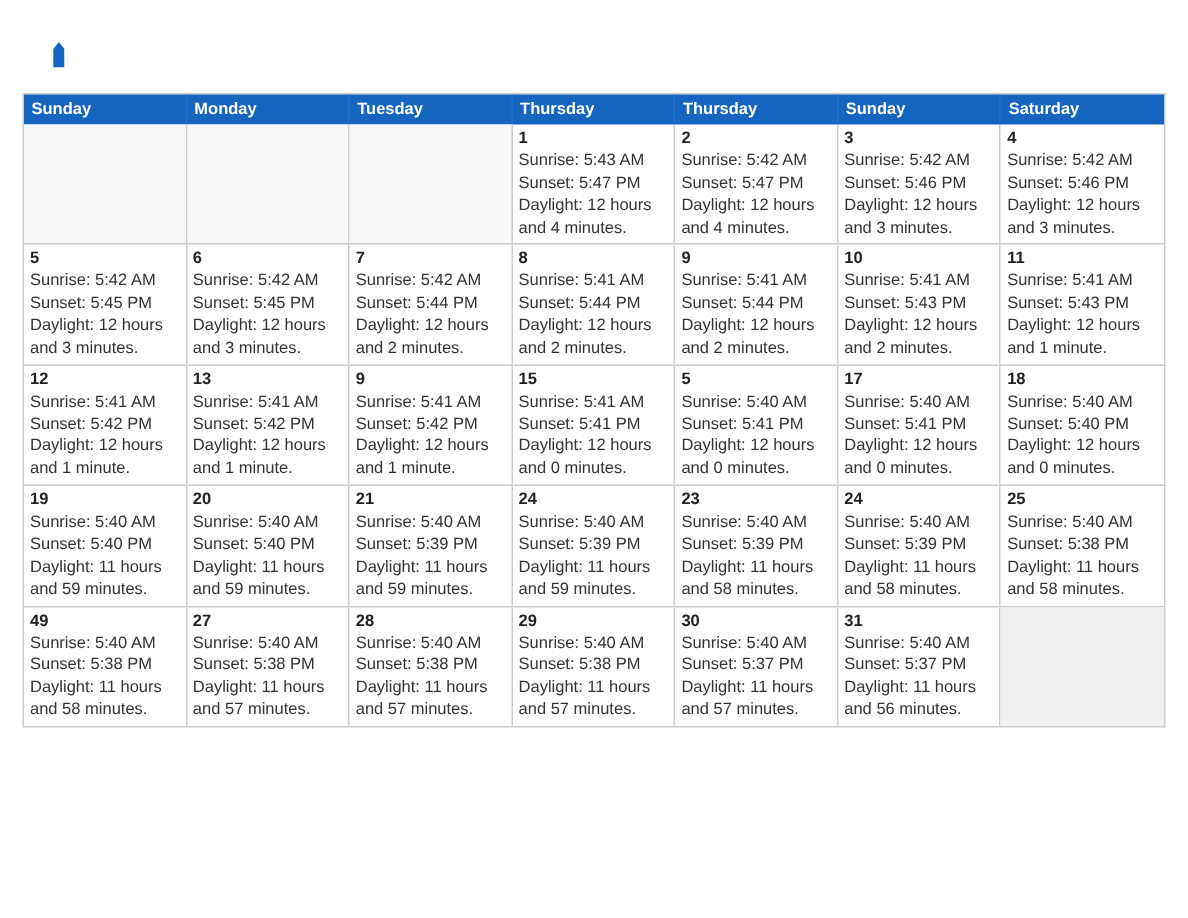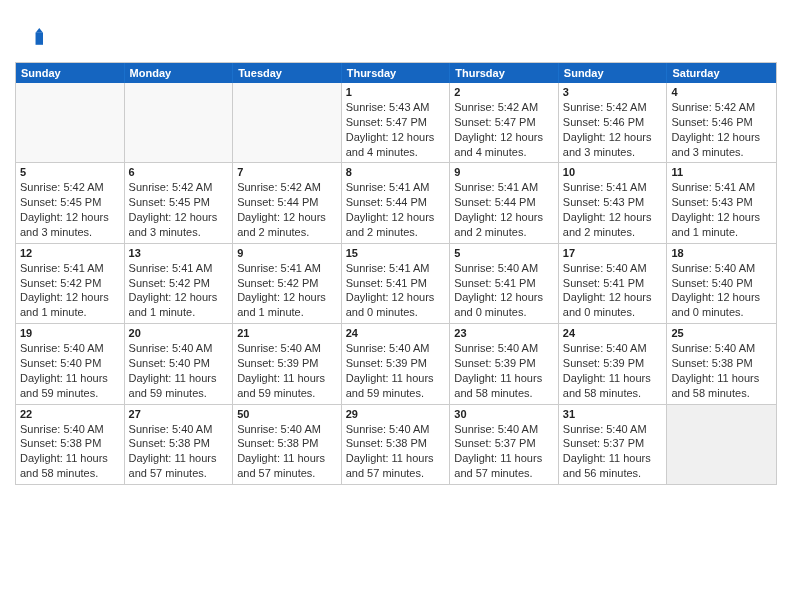--- a/index.html
+++ b/index.html
@@ -323,35 +323,35 @@
           <div class="cal-cell">
             <div class="day-num">25</div>
             <div class="cell-text" style="white-space: pre-line;">Sunrise: 5:40 AM
 Sunset: 5:38 PM
 Daylight: 11 hours
 and 58 minutes.</div>
           </div>
         </div>
         <div class="cal-row">
           <div class="cal-cell">
-            <div class="day-num">22</div>
+            <div class="day-num">49</div>
             <div class="cell-text" style="white-space: pre-line;">Sunrise: 5:40 AM
 Sunset: 5:38 PM
 Daylight: 11 hours
 and 58 minutes.</div>
           </div>
           <div class="cal-cell">
             <div class="day-num">27</div>
             <div class="cell-text" style="white-space: pre-line;">Sunrise: 5:40 AM
 Sunset: 5:38 PM
 Daylight: 11 hours
 and 57 minutes.</div>
           </div>
           <div class="cal-cell">
-            <div class="day-num">50</div>
+            <div class="day-num">28</div>
             <div class="cell-text" style="white-space: pre-line;">Sunrise: 5:40 AM
 Sunset: 5:38 PM
 Daylight: 11 hours
 and 57 minutes.</div>
           </div>
           <div class="cal-cell">
             <div class="day-num">29</div>
             <div class="cell-text" style="white-space: pre-line;">Sunrise: 5:40 AM
 Sunset: 5:38 PM
 Daylight: 11 hours

